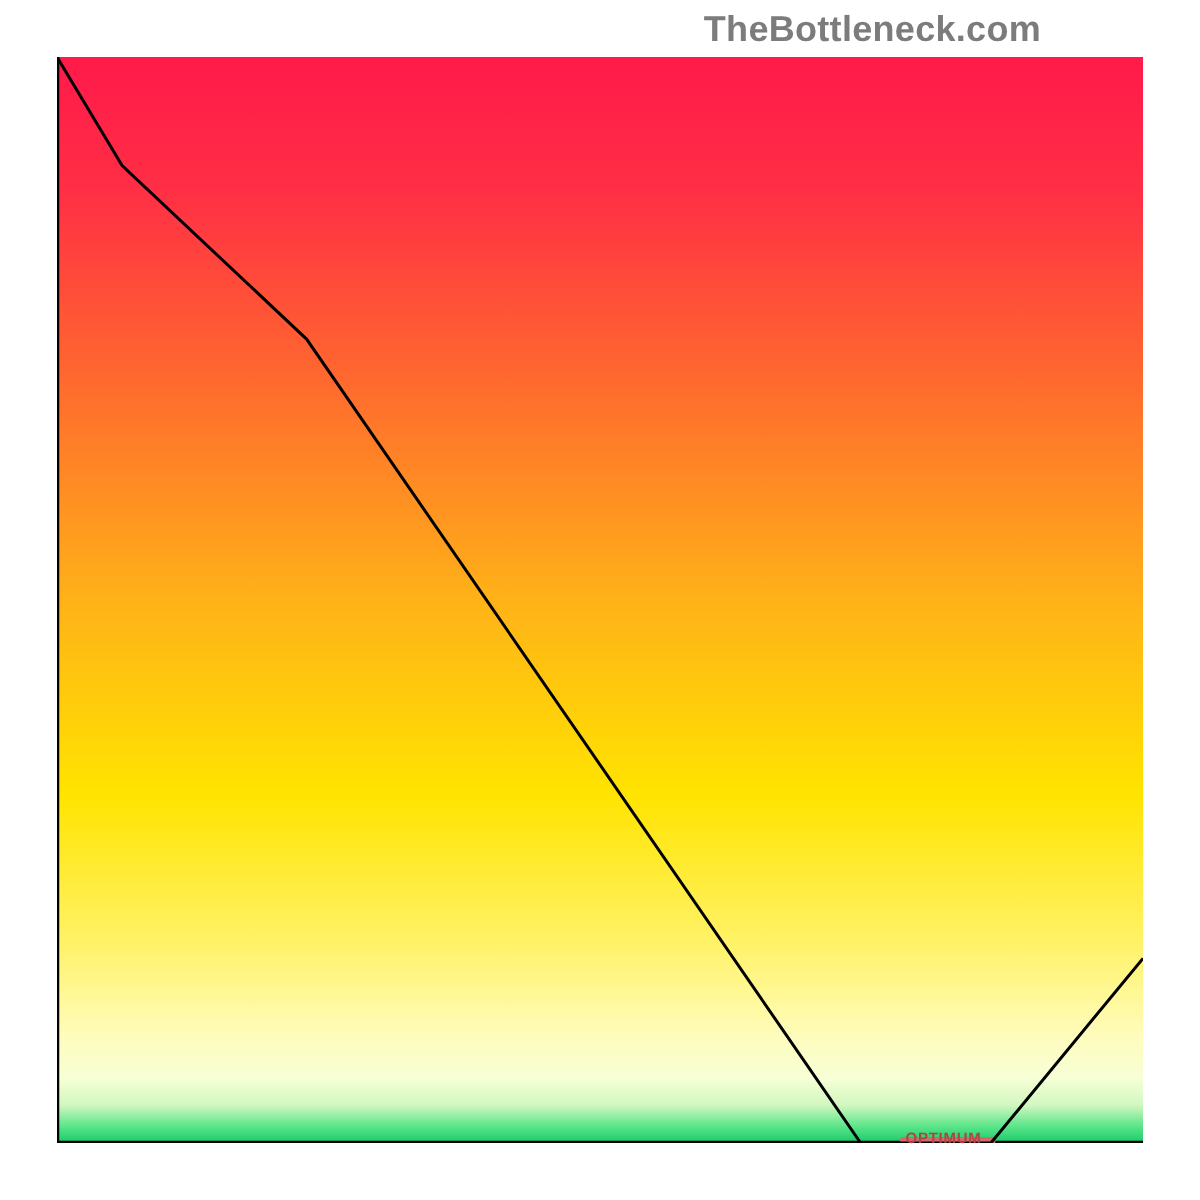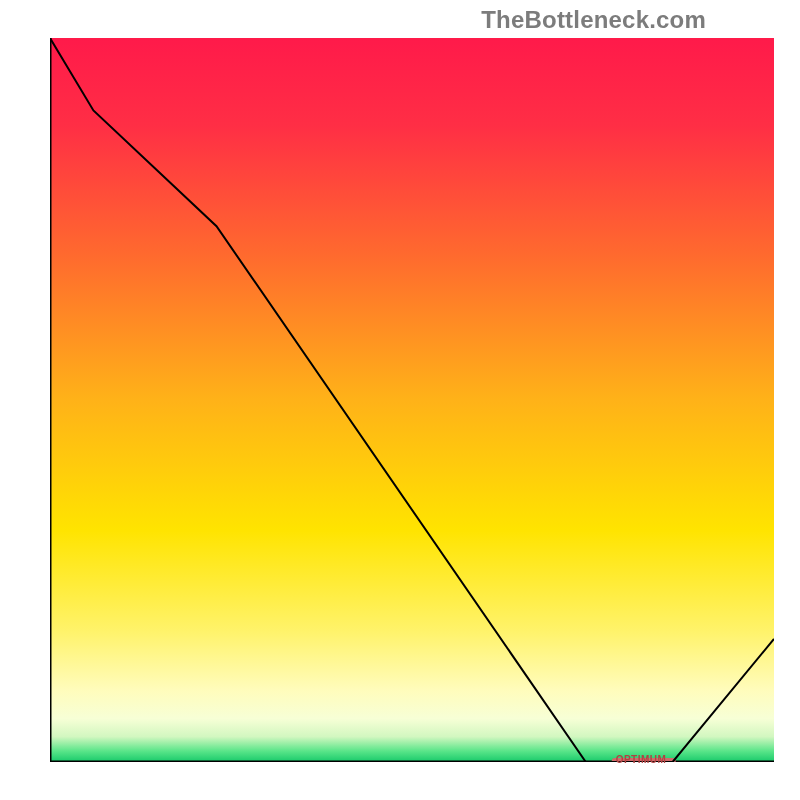--- a/index.html
+++ b/index.html
@@ -8,21 +8,20 @@
     width: 800px;
     height: 800px;
     overflow: hidden;
     background: #fff;
     font-family: Arial, Helvetica, sans-serif;
   }
   .wrap {
     position: relative;
     width: 708px;
     height: 800px;
-    margin-left: 12px;
   }
   .attribution {
     position: absolute;
     top: 6px;
     right: 14px;
     font-size: 24px;
     font-weight: bold;
     color: #7c7c7c;
     letter-spacing: 0.2px;
   }

